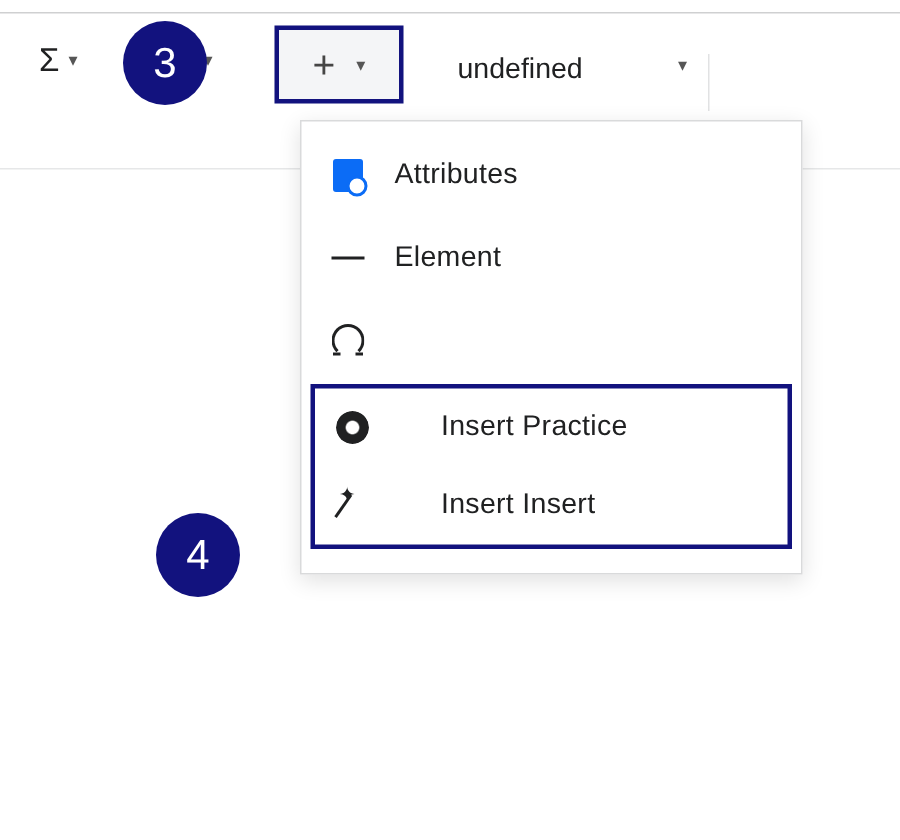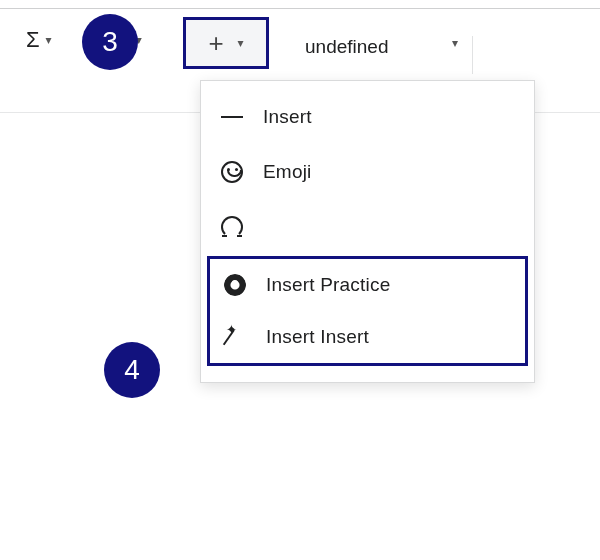--- a/index.html
+++ b/index.html
@@ -70,21 +70,21 @@
   .menu-item .icon {
     width:26px; height:26px; flex:0 0 26px;
     display:flex; align-items:center; justify-content:center;
     margin-right:18px;
   }
   .menu-item .label { color:#202122; letter-spacing:0.2px; }
   .hl-group {
     border:3px solid #12127e;
     margin:2px 6px 4px 6px;
   }
-  .hl-group .menu-item { height:52px; padding-left:12px; }
+  .hl-group .menu-item { height:52px; padding-left:12px;gap:28px; }
 
   
   .ico-attr { position:relative; width:20px; height:22px; background:#0b6cf6; border-radius:2px 2px 4px 2px; }
   .ico-attr::after { content:""; position:absolute; right:-3px; bottom:-3px; width:10px; height:10px; border:2px solid #0b6cf6; border-radius:50%; background:#fff; }
   .ico-div { width:22px; height:2px; background:#202122; }
   .ico-emoji { width:22px;height:22px;border:2px solid #202122;border-radius:50%;position:relative; }
   .ico-emoji::before{content:"";position:absolute;left:4px;top:5px;width:3px;height:3px;background:#202122;border-radius:50%;box-shadow:8px 0 0 #202122;}
   .ico-emoji::after{content:"";position:absolute;left:4px;bottom:4px;width:11px;height:5px;border:2px solid #202122;border-top:none;border-radius:0 0 10px 10px;}
   .ico-sym { width:22px;height:22px;border:2px solid #202122;border-radius:50%;border-bottom-color:transparent;position:relative;}
   .ico-sym::before,.ico-sym::after{content:"";position:absolute;bottom:-1px;width:5px;height:2px;background:#202122;}
@@ -124,29 +124,29 @@
   <span class="chev">▾</span>
 </div>
 
 <div class="badge badge-3">3</div>
 <div class="badge badge-4">4</div>
 
 <div class="menu">
 
   <div class="menu-item">
     <span class="icon">
-        <span class="ico-div"></span>
+        <span class="ico-attr"></span>
       </span>
-    <span class="label">Insert</span>
+    <span class="label">Attributes</span>
   </div>
   <div class="menu-item">
     <span class="icon">
-        <span class="ico-emoji"></span>
+        <span class="ico-div"></span>
       </span>
-    <span class="label">Emoji</span>
+    <span class="label">Element</span>
   </div>
   <div class="menu-item">
     <span class="icon">
         <span class="ico-sym"></span>
       </span>
   </div>
 
   <div class="hl-group">
     <div class="menu-item">
       <span class="icon">

